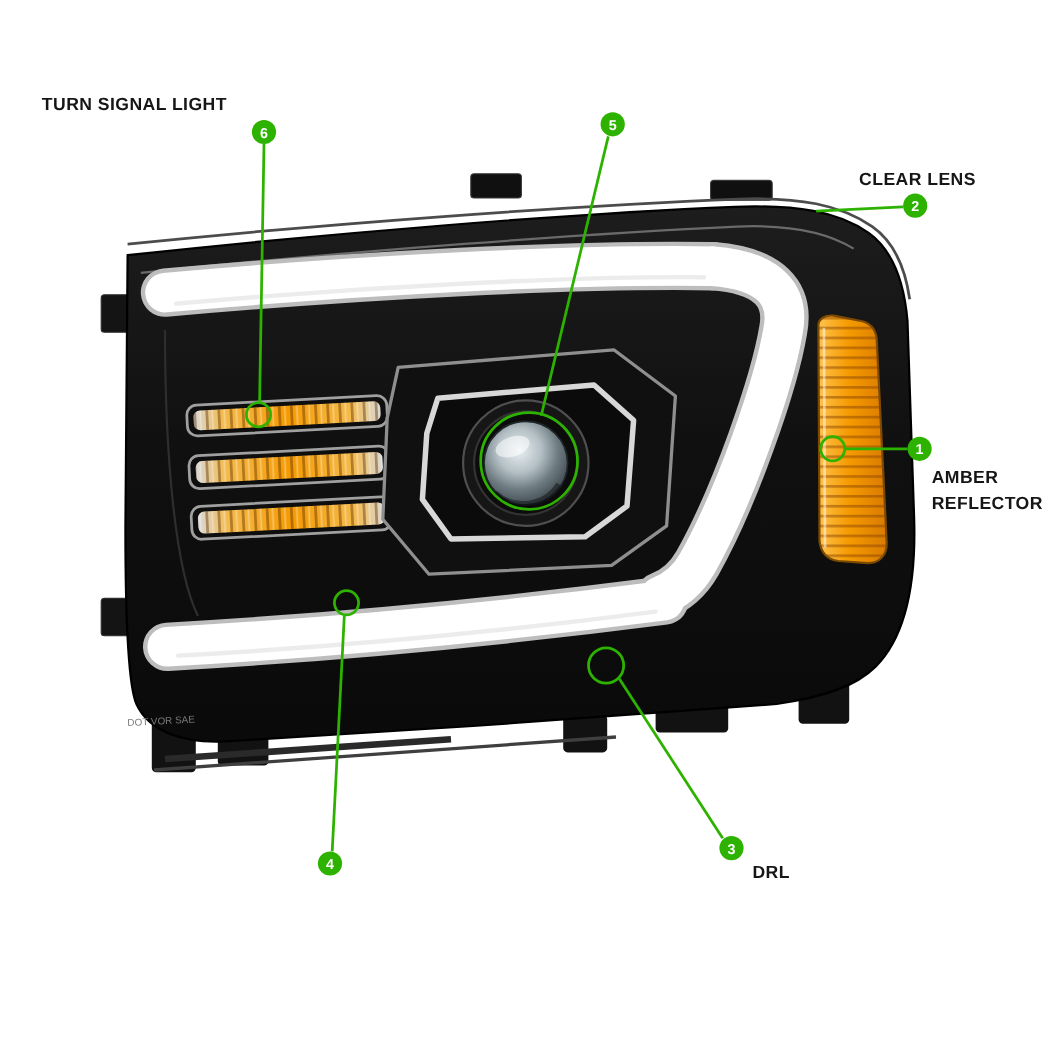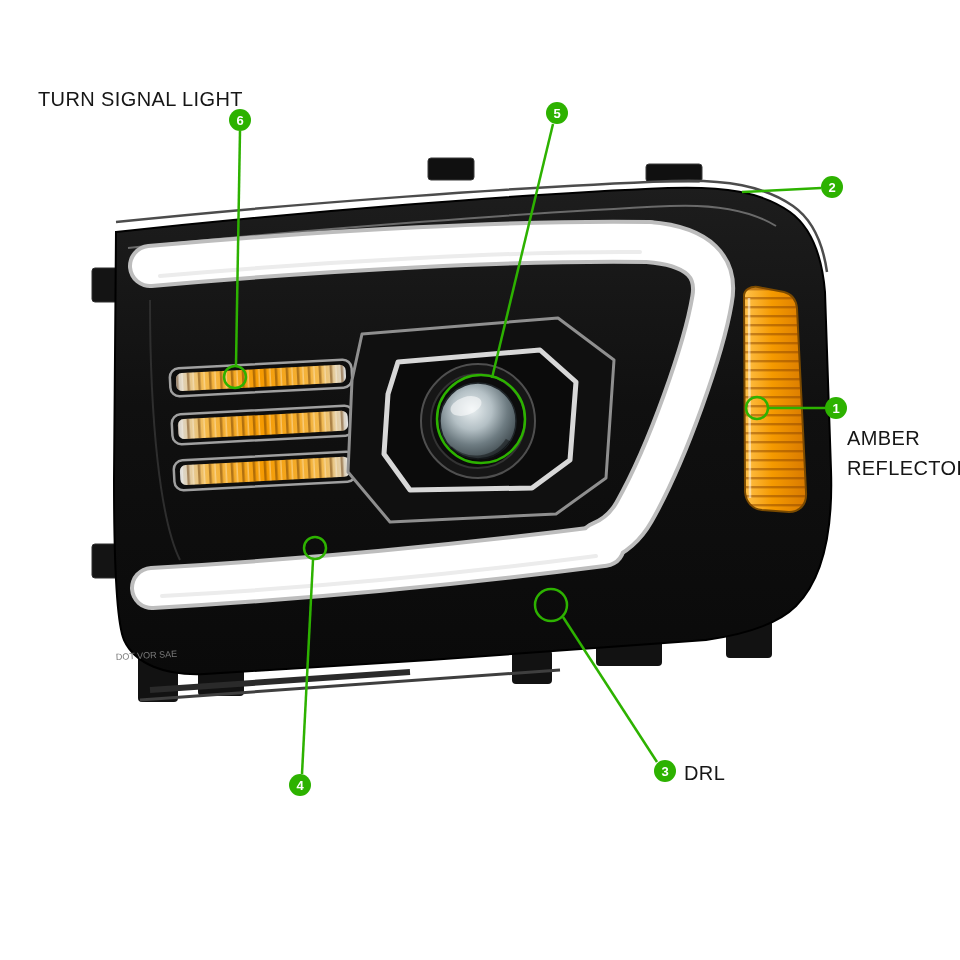--- a/index.html
+++ b/index.html
@@ -2,22 +2,22 @@
 <html><head>
 <meta charset="utf-8">
 <style>
   html,body{margin:0;padding:0;background:#ffffff;}
   .stage{
     position:relative;width:960px;height:960px;background:#ffffff;overflow:hidden;
     font-family:"Liberation Sans", sans-serif;
   }
   .stage svg{position:absolute;left:0;top:0;}
   .callout-label{
-    position:absolute;color:#161616;font-size:20px;letter-spacing:.4px;
-    font-weight:400;white-space:nowrap;line-height:1.5;
+    position:absolute;color:#161616;font-size:16px;letter-spacing:.4px;
+    font-weight:700;white-space:nowrap;line-height:1.5;
   }
   .callout-label.wrap{white-space:normal;margin-left:23px;}
   .badge{
     position:absolute;width:22px;height:22px;border-radius:50%;
     background:#2db200;color:#ffffff;font-size:13px;font-weight:bold;
     display:flex;align-items:center;justify-content:center;line-height:1;
   }
 </style>
 </head>
 <body>
@@ -154,25 +154,26 @@
       <circle cx="315" cy="548" r="11"></circle>
 
       <line x1="657" y1="762" x2="563" y2="617"></line>
       <circle cx="551" cy="605" r="16"></circle>
     </g>
   </svg>
 
   <div class="callout-label" style="left:38px;top:84px;">TURN SIGNAL LIGHT</div>
 
 
+  <div class="callout-label" style="left:781px;top:152px;">CLEAR LENS</div>
 
   <div class="callout-label wrap" style="left:824px;top:423px;width:132px;">AMBER REFLECTOR</div>
 
 
-  <div class="callout-label" style="left:684px;top:758px;text-align:right;">DRL</div>
+  <div class="callout-label" style="left:684px;top:782px;text-align:right;">DRL</div>
 
   <div class="badge" style="left:229px;top:109px;">6</div>
 
   <div class="badge" style="left:546px;top:102px;">5</div>
 
   <div class="badge" style="left:821px;top:176px;">2</div>
 
   <div class="badge" style="left:825px;top:397px;">1</div>
 
   <div class="badge" style="left:289px;top:774px;">4</div>

